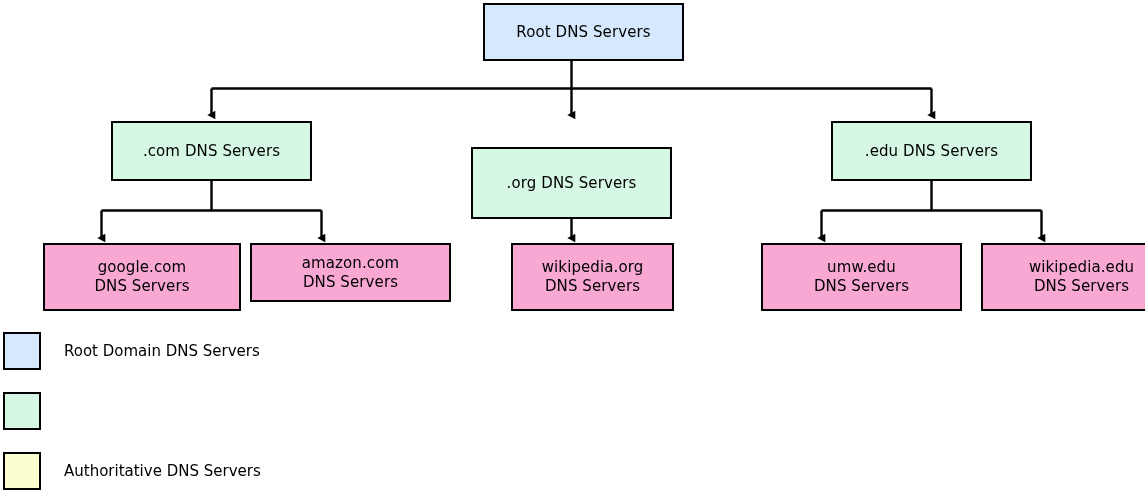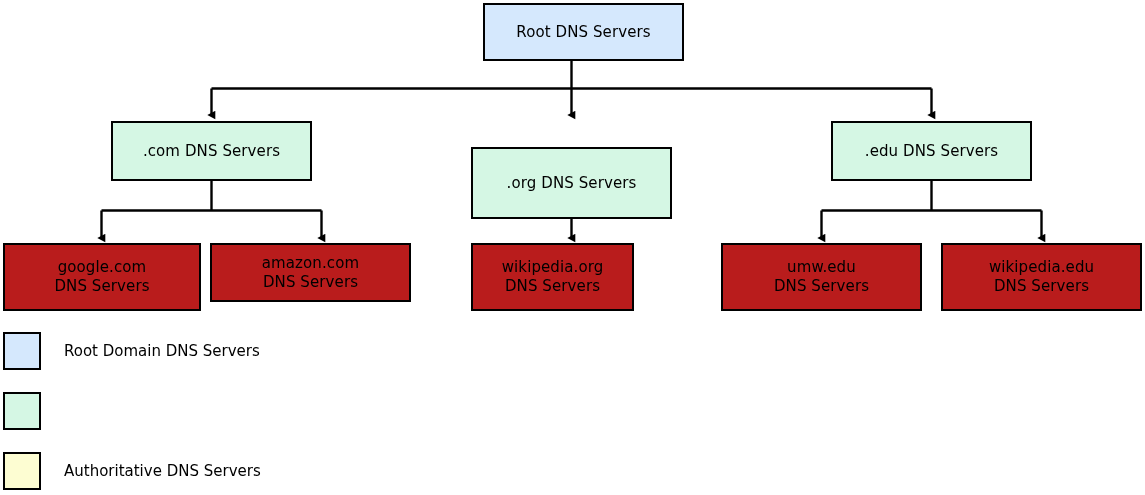--- a/index.html
+++ b/index.html
@@ -34,21 +34,21 @@
     text-align: center;
     color: #000000;
     font-size: 15px;
     line-height: 19px;
     letter-spacing: 0.1px;
     white-space: pre-line;
     z-index: 2;
   }
   .node.root   { background: #d5e8fd; }
   .node.tld    { background: #d5f7e4; }
-  .node.auth   { background: #b91c1c; }
+  .node.auth   { background: #f9a8d4; margin-left: 40px; }
 
   .legend-row {
     position: absolute;
     display: flex;
     align-items: center;
   }
   .legend-swatch {
     box-sizing: border-box;
     width: 38px;
     height: 38px;

